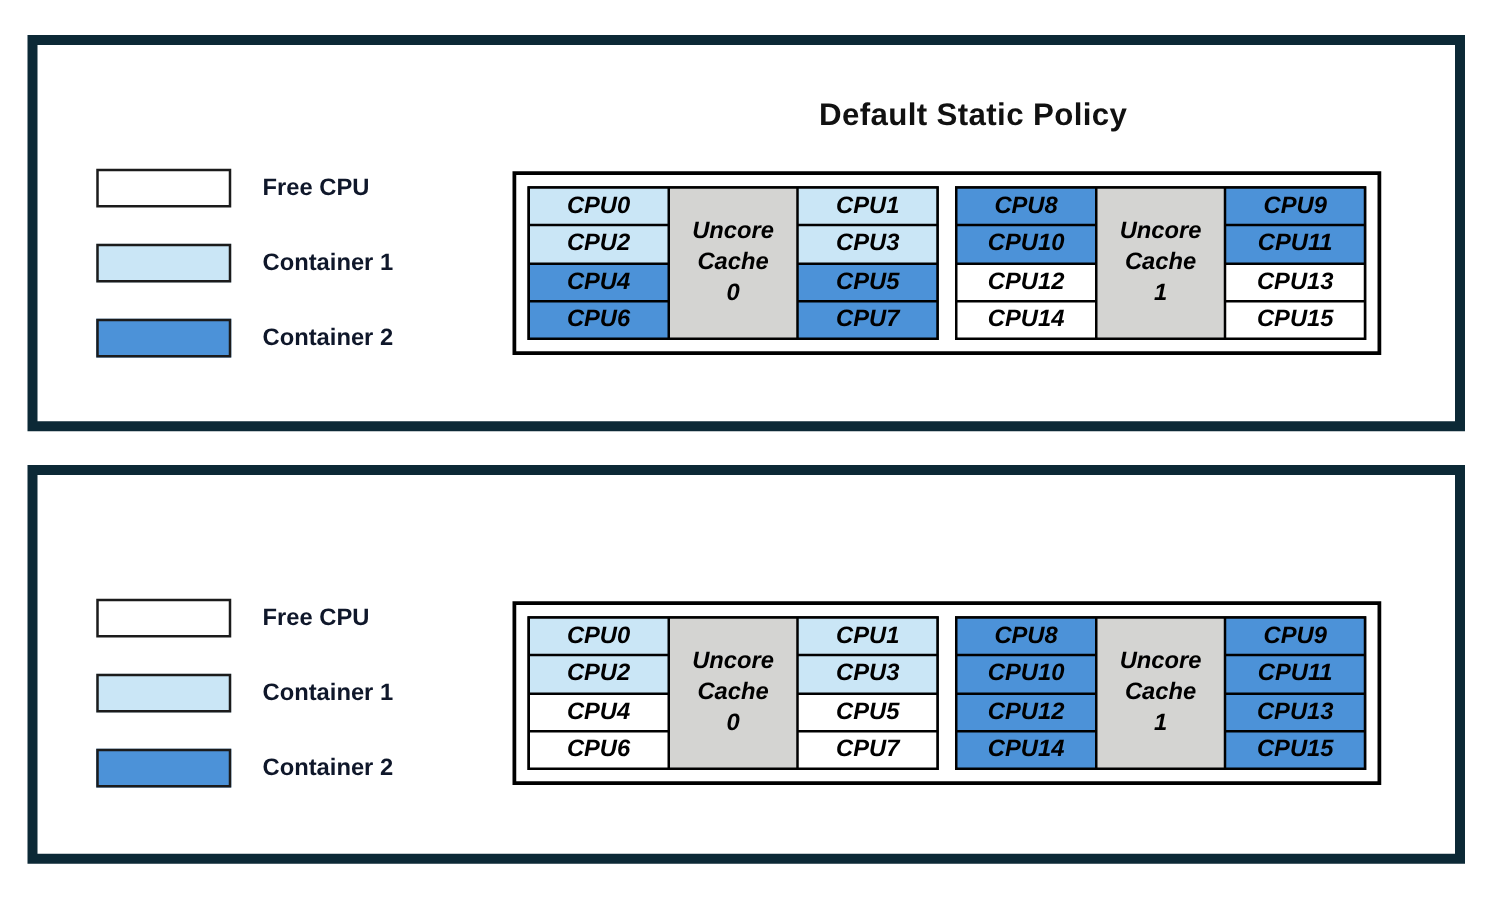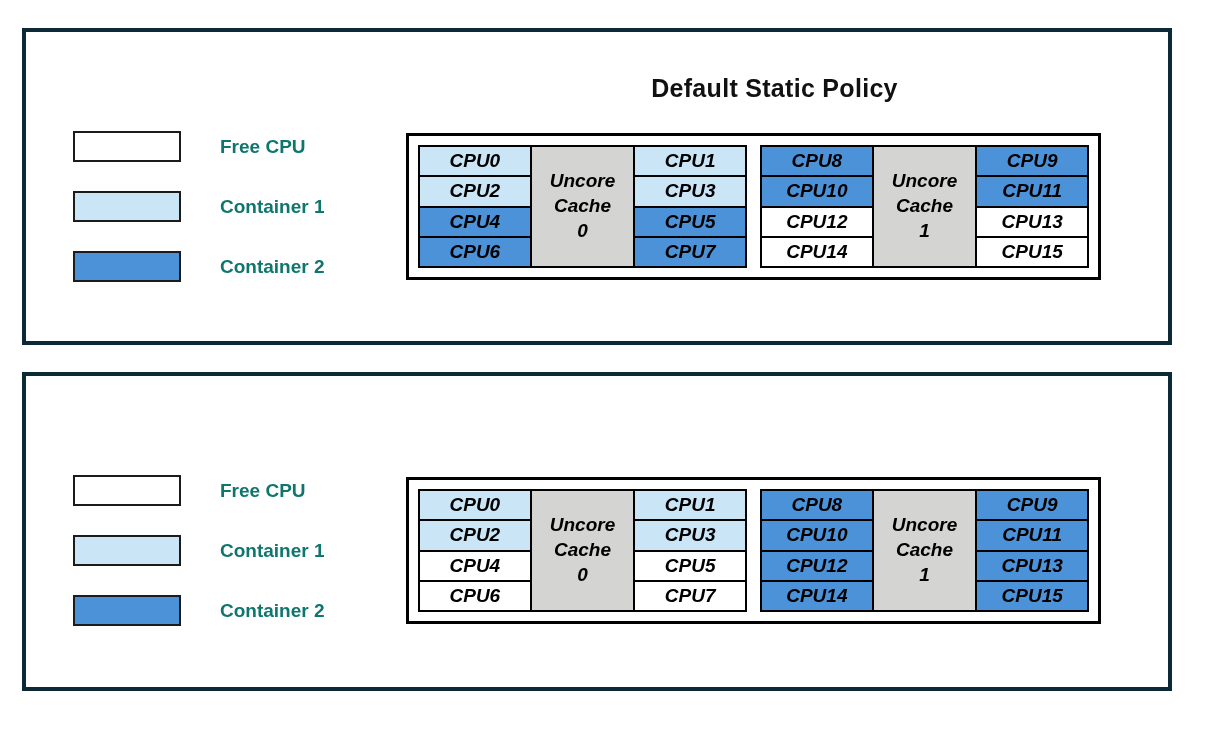--- a/index.html
+++ b/index.html
@@ -13,21 +13,21 @@
     width: 1205px;
     height: 730px;
     background: #ffffff;
     overflow: hidden;
   }
   .panel {
     position: absolute;
     left: 22px;
     width: 1150px;
     box-sizing: border-box;
-    border: 4px solid #3b82f6;
+    border: 8px solid #3b82f6;
     background: #ffffff;
   }
   .panel.p0 { top: 28px;  height: 317px; }
   .panel.p1 { top: 372px; height: 319px; }
 
   .title {
     position: absolute;
     left: 401px;
     width: 695px;
     top: 42px;
@@ -54,24 +54,24 @@
     height: 31px;
   }
   .lbox {
     width: 108px;
     height: 31px;
     box-sizing: border-box;
     border: 2px solid #1b1b1b;
     flex: none;
   }
   .llabel {
-    margin-left: 39px;
+    margin-left: 25px;
     font-size: 19px;
     font-weight: 700;
-    color: #0f766e;
+    color: #0f172a;
     white-space: nowrap;
   }
 
   .diagram {
     position: absolute;
     left: 380px;
     top: 101px;
     width: 695px;
     height: 147px;
     box-sizing: border-box;

